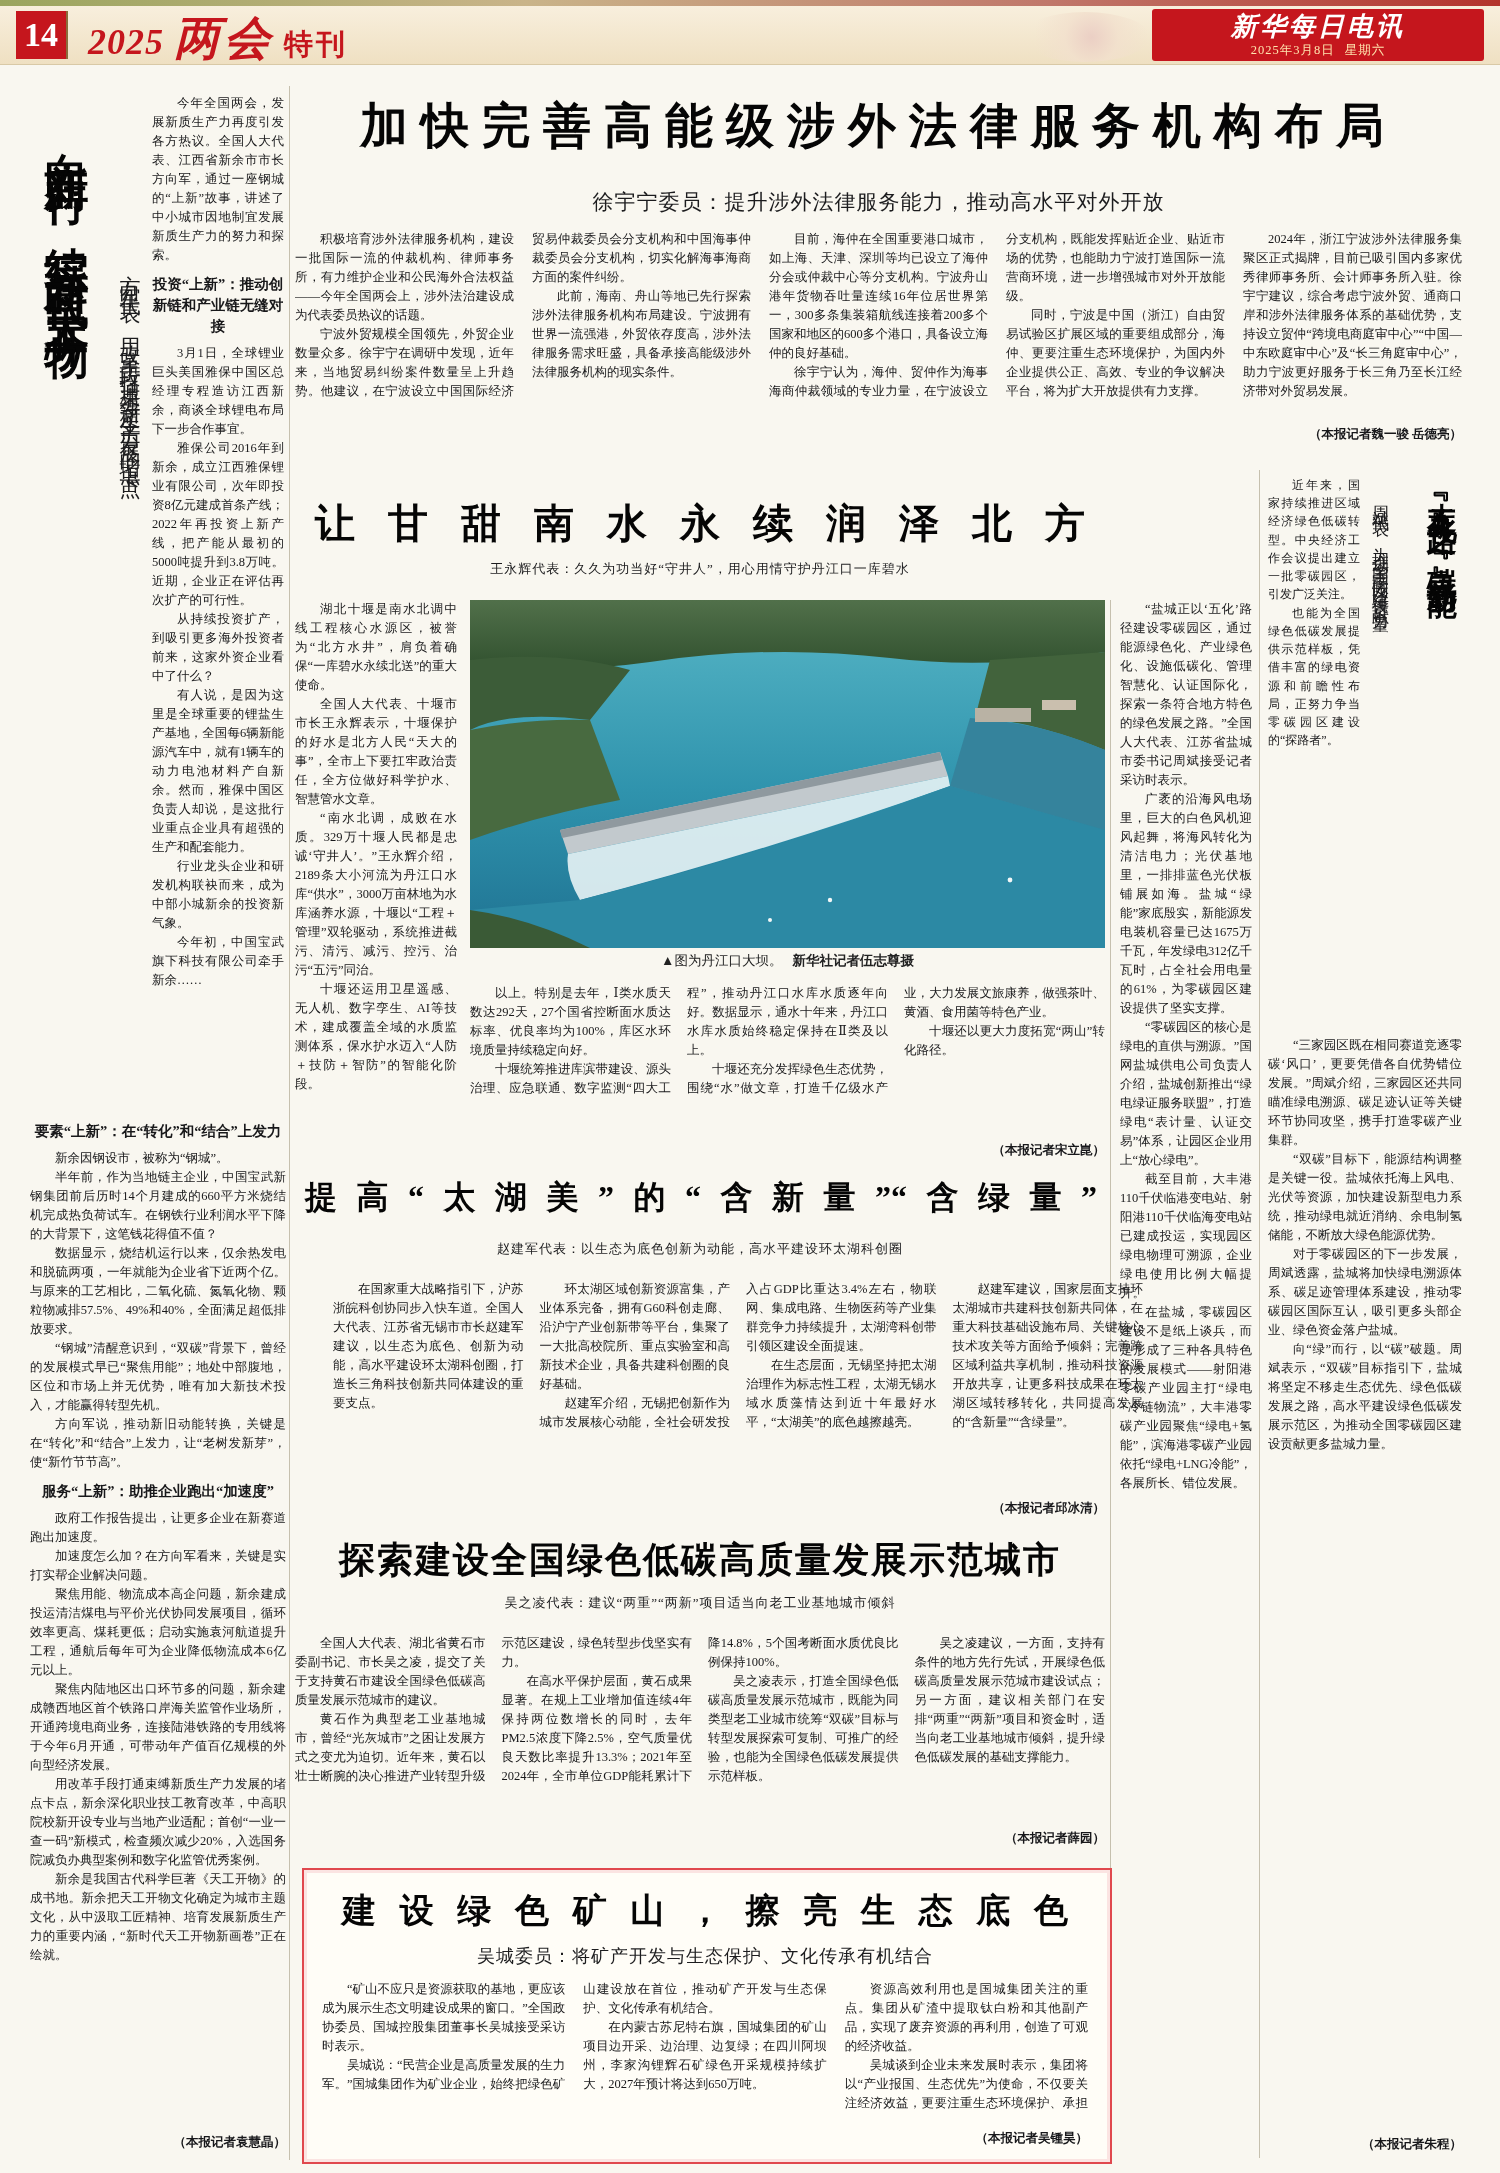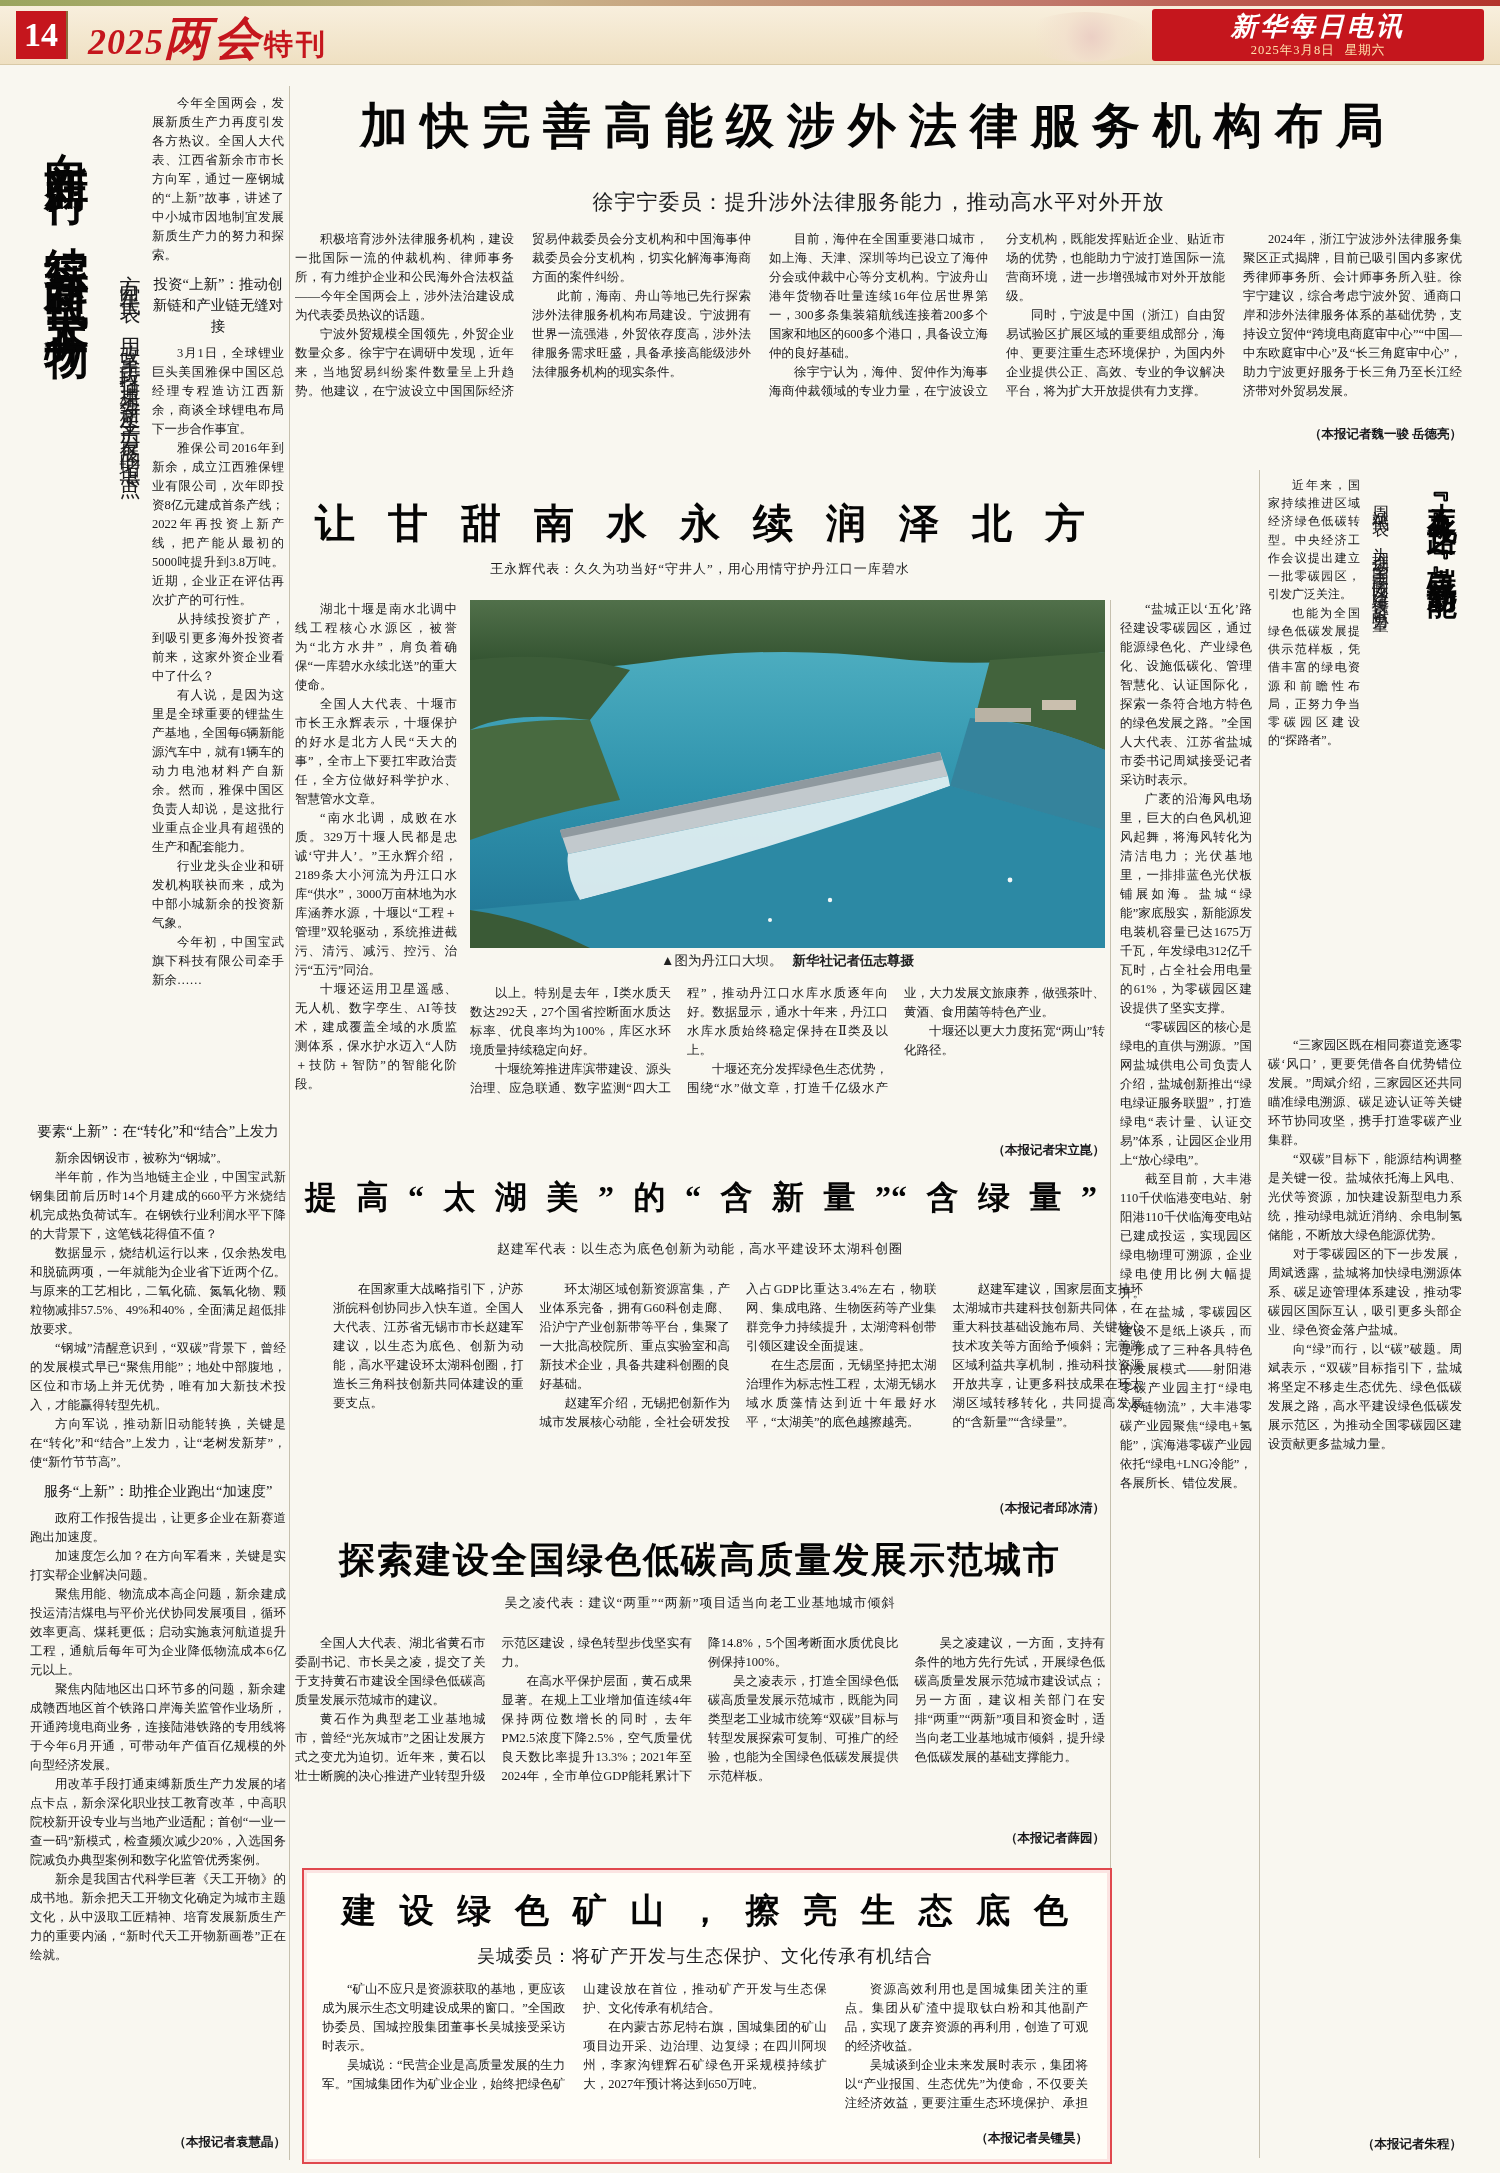--- a/index.html
+++ b/index.html
@@ -6,41 +6,41 @@
   #page{position:relative;width:1500px;height:2173px;margin:0 auto;background:#f9f7f0;
         font-family:"Liberation Serif","DejaVu Serif",serif;color:#17171a;overflow:hidden;}
   
   .topline{position:absolute;left:0;top:0;width:1500px;height:6px;
            background:linear-gradient(90deg,#9aa55e 0%,#c9b489 35%,#c0776a 70%,#b3342c 100%);}
   .header{position:absolute;left:0;top:6px;width:1500px;height:58px;
           background:linear-gradient(180deg,#f8efdd,#efe0c2);border-bottom:1px solid #d9c9a6;}
   .pagenum{position:absolute;left:16px;top:5px;width:50px;height:48px;background:#c5161d;
            color:#fff;font-size:34px;font-weight:900;text-align:center;line-height:48px;
            box-shadow:2px 0 0 #8a6d3b;}
-  .special{position:absolute;left:88px;top:2px;height:54px;display:flex;align-items:baseline;}
+  .special{position:absolute;left:88px;top:2px;height:54px;display:flex;align-items:baseline;gap:10px;}
   .sp-year{color:#c5161d;font-size:36px;font-weight:900;font-style:italic;letter-spacing:1px;}
   .sp-title{color:#c5161d;font-size:46px;font-weight:900;font-style:italic;letter-spacing:4px;}
   .sp-suffix{color:#c5161d;font-size:29px;font-weight:900;letter-spacing:3px;}
   .swirl{position:absolute;left:1020px;top:6px;width:130px;height:50px;border-radius:50%;
          background:radial-gradient(circle at 55% 50%, #e9c9c2 0%, #f2e0cd 35%, rgba(242,224,205,0) 75%);
          opacity:.8;}
   .masthead{position:absolute;left:1152px;top:3px;width:332px;height:52px;background:#c5161d;
             border-radius:3px;text-align:center;color:#fff;}
   .mh-title{font-size:26px;font-weight:900;font-style:italic;letter-spacing:3px;line-height:32px;margin-top:2px;}
   .mh-date{font-size:12.5px;color:#ffe4ae;line-height:15px;letter-spacing:1px;}
   .mh-date .wd{margin-left:10px;}
   
   .divider-v{position:absolute;width:1px;background:#c6c0ae;}
   .art-headline{position:absolute;font-weight:900;color:#050505;text-align:center;
                 font-family:"Liberation Serif","DejaVu Serif",serif;}
   .jl{text-align:justify;text-align-last:justify;}
   .byline{position:absolute;text-align:center;font-size:13px;color:#1c1c1e;letter-spacing:1px;}
   .body-text{position:absolute;font-size:12.5px;line-height:1.52;text-align:justify;overflow:hidden;color:#18181a;}
   .body-text p{margin:0;text-indent:2em;}
-  .subhead{font-weight:normal;text-align:center;font-size:14.5px;line-height:1.45;margin:9px 0 7px;text-indent:0;}
+  .subhead{font-weight:bold;text-align:center;font-size:14.5px;line-height:1.45;margin:9px 0 7px;text-indent:0;}
   .credit{position:absolute;font-weight:bold;font-size:12.5px;text-align:right;}
   .vhead{position:absolute;writing-mode:vertical-rl;font-weight:900;color:#050505;}
   .vsub{position:absolute;writing-mode:vertical-rl;color:#1c1c1e;}
   
   #lv-headline{left:28px;top:118px;height:952px;width:68px;font-size:44px;letter-spacing:10px;}
   #lv-byline{left:102px;top:258px;height:824px;width:42px;font-size:21px;letter-spacing:7px;}
   #l-intro{left:152px;top:94px;width:132px;height:1014px;}
   #l-body{left:30px;top:1112px;width:256px;height:1020px;}
   #l-credit{left:30px;top:2134px;width:256px;}
   

